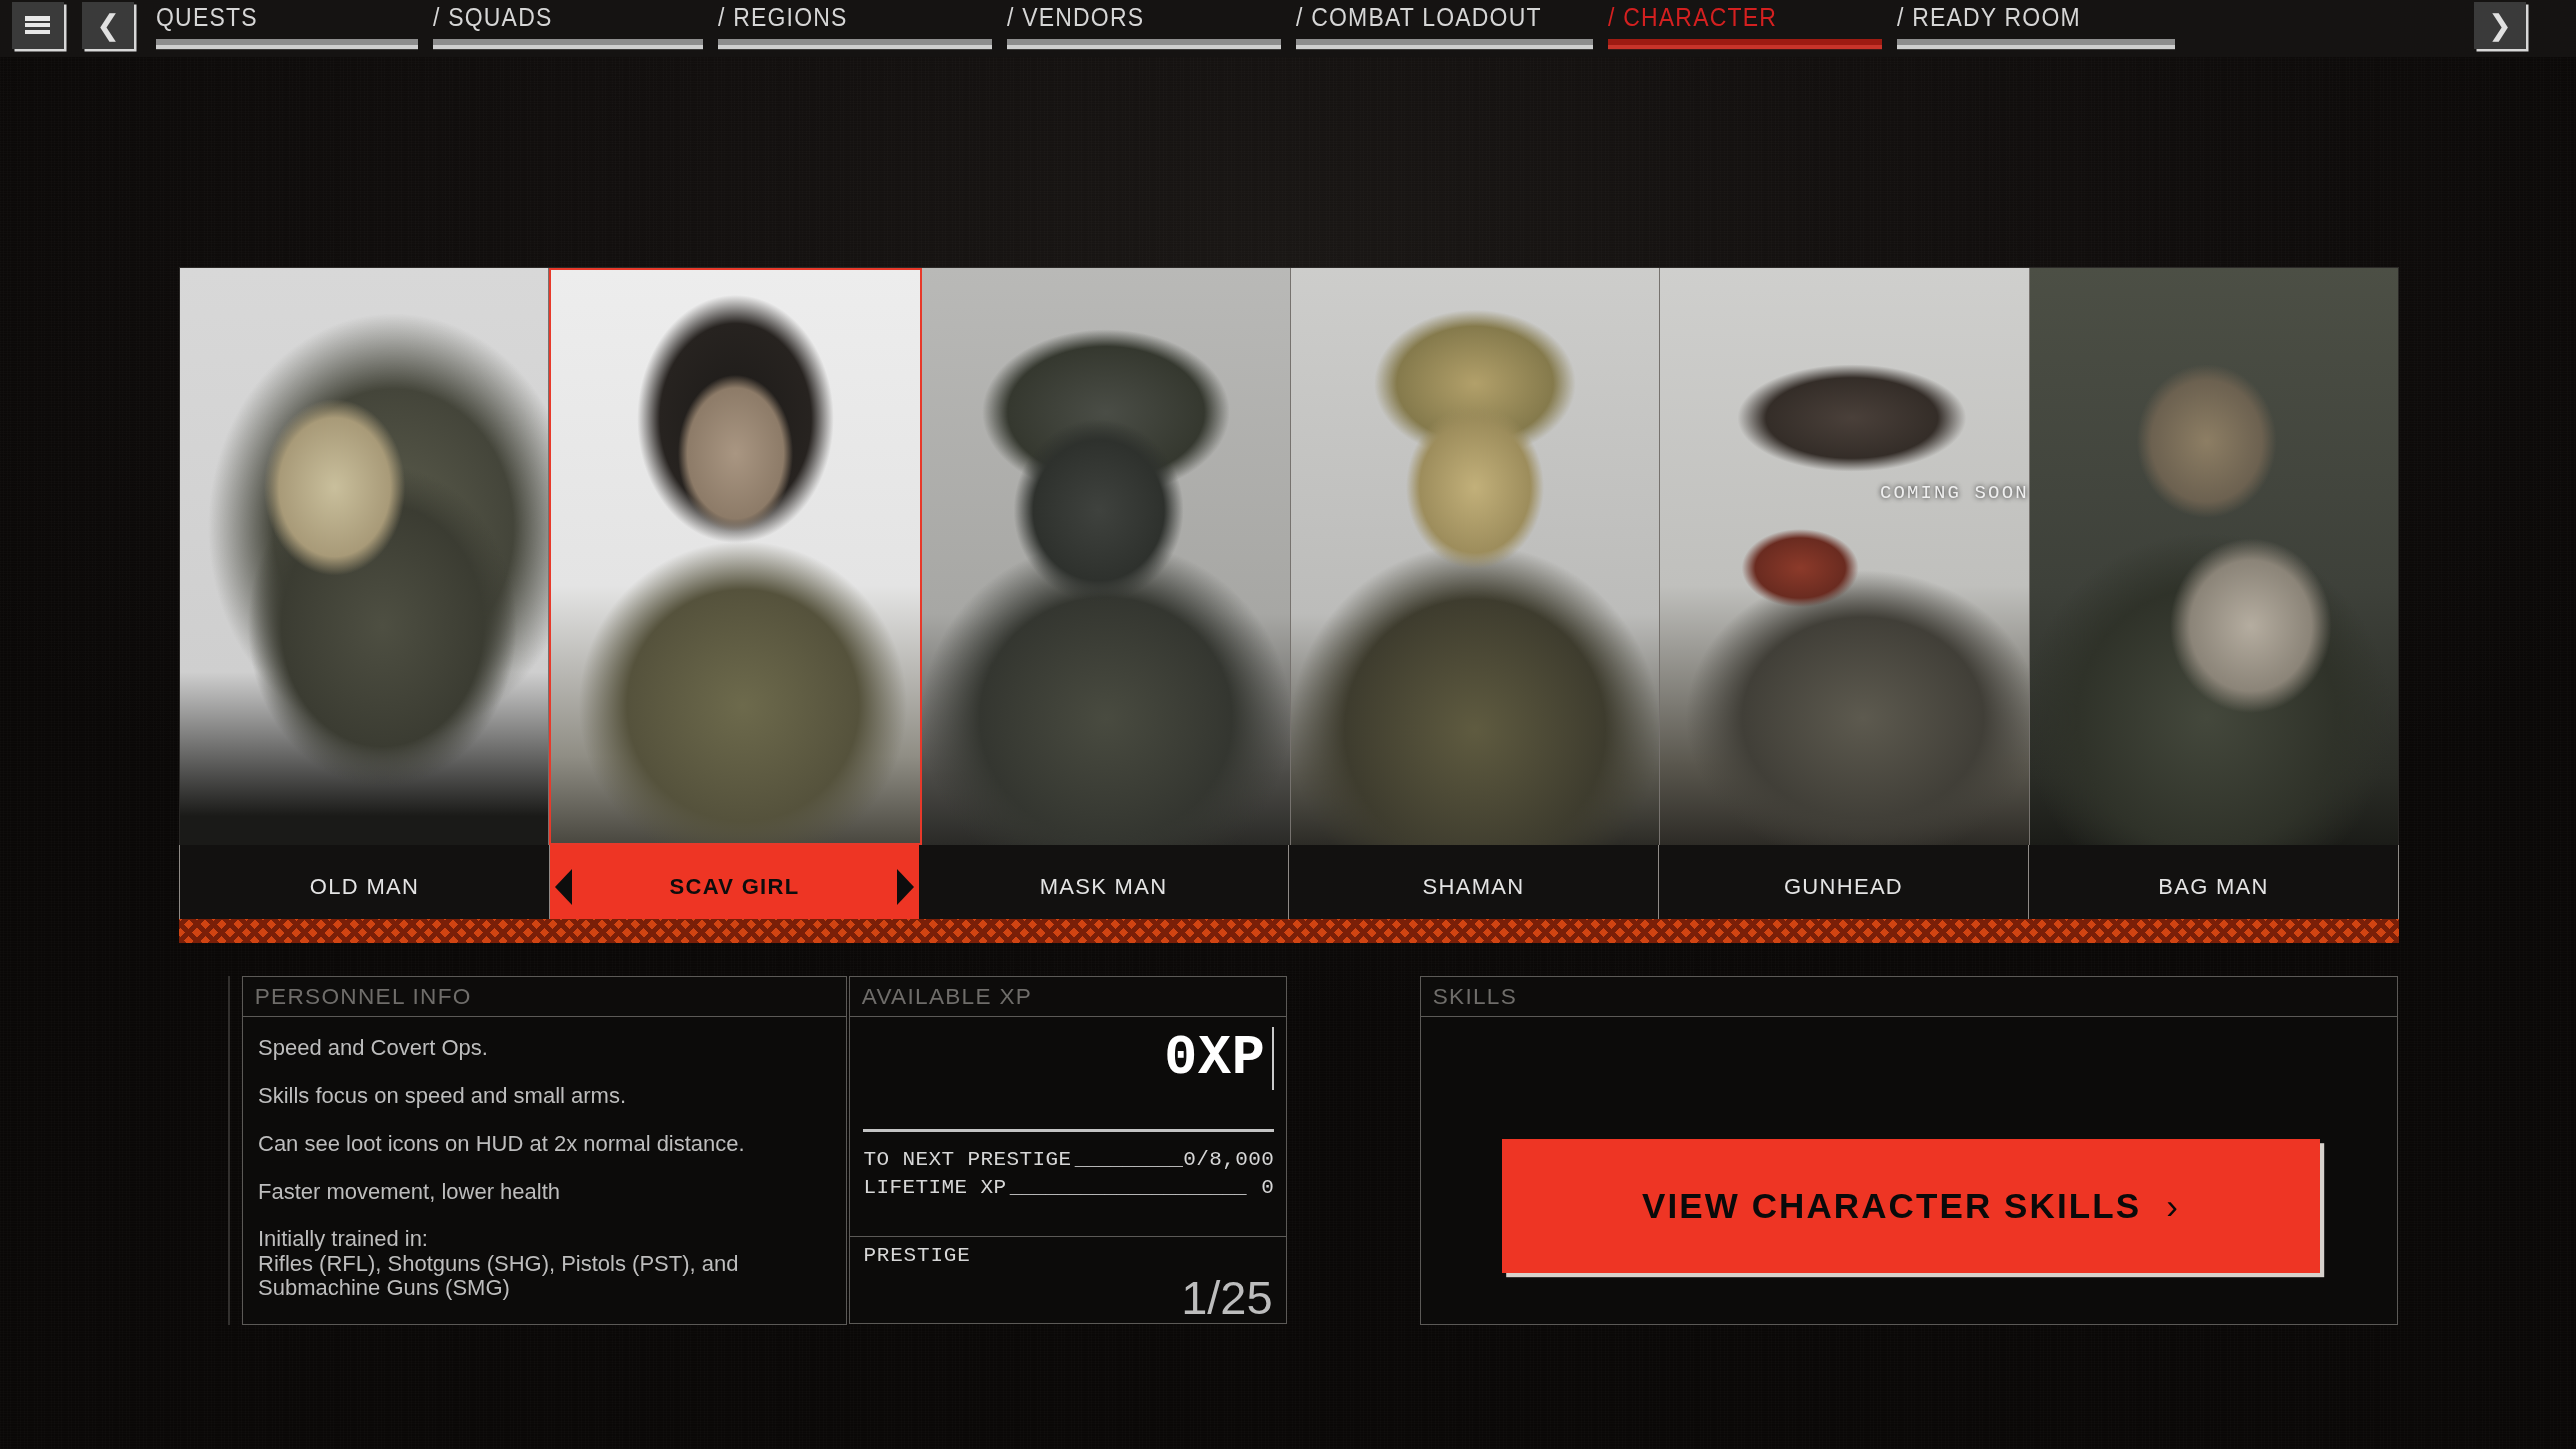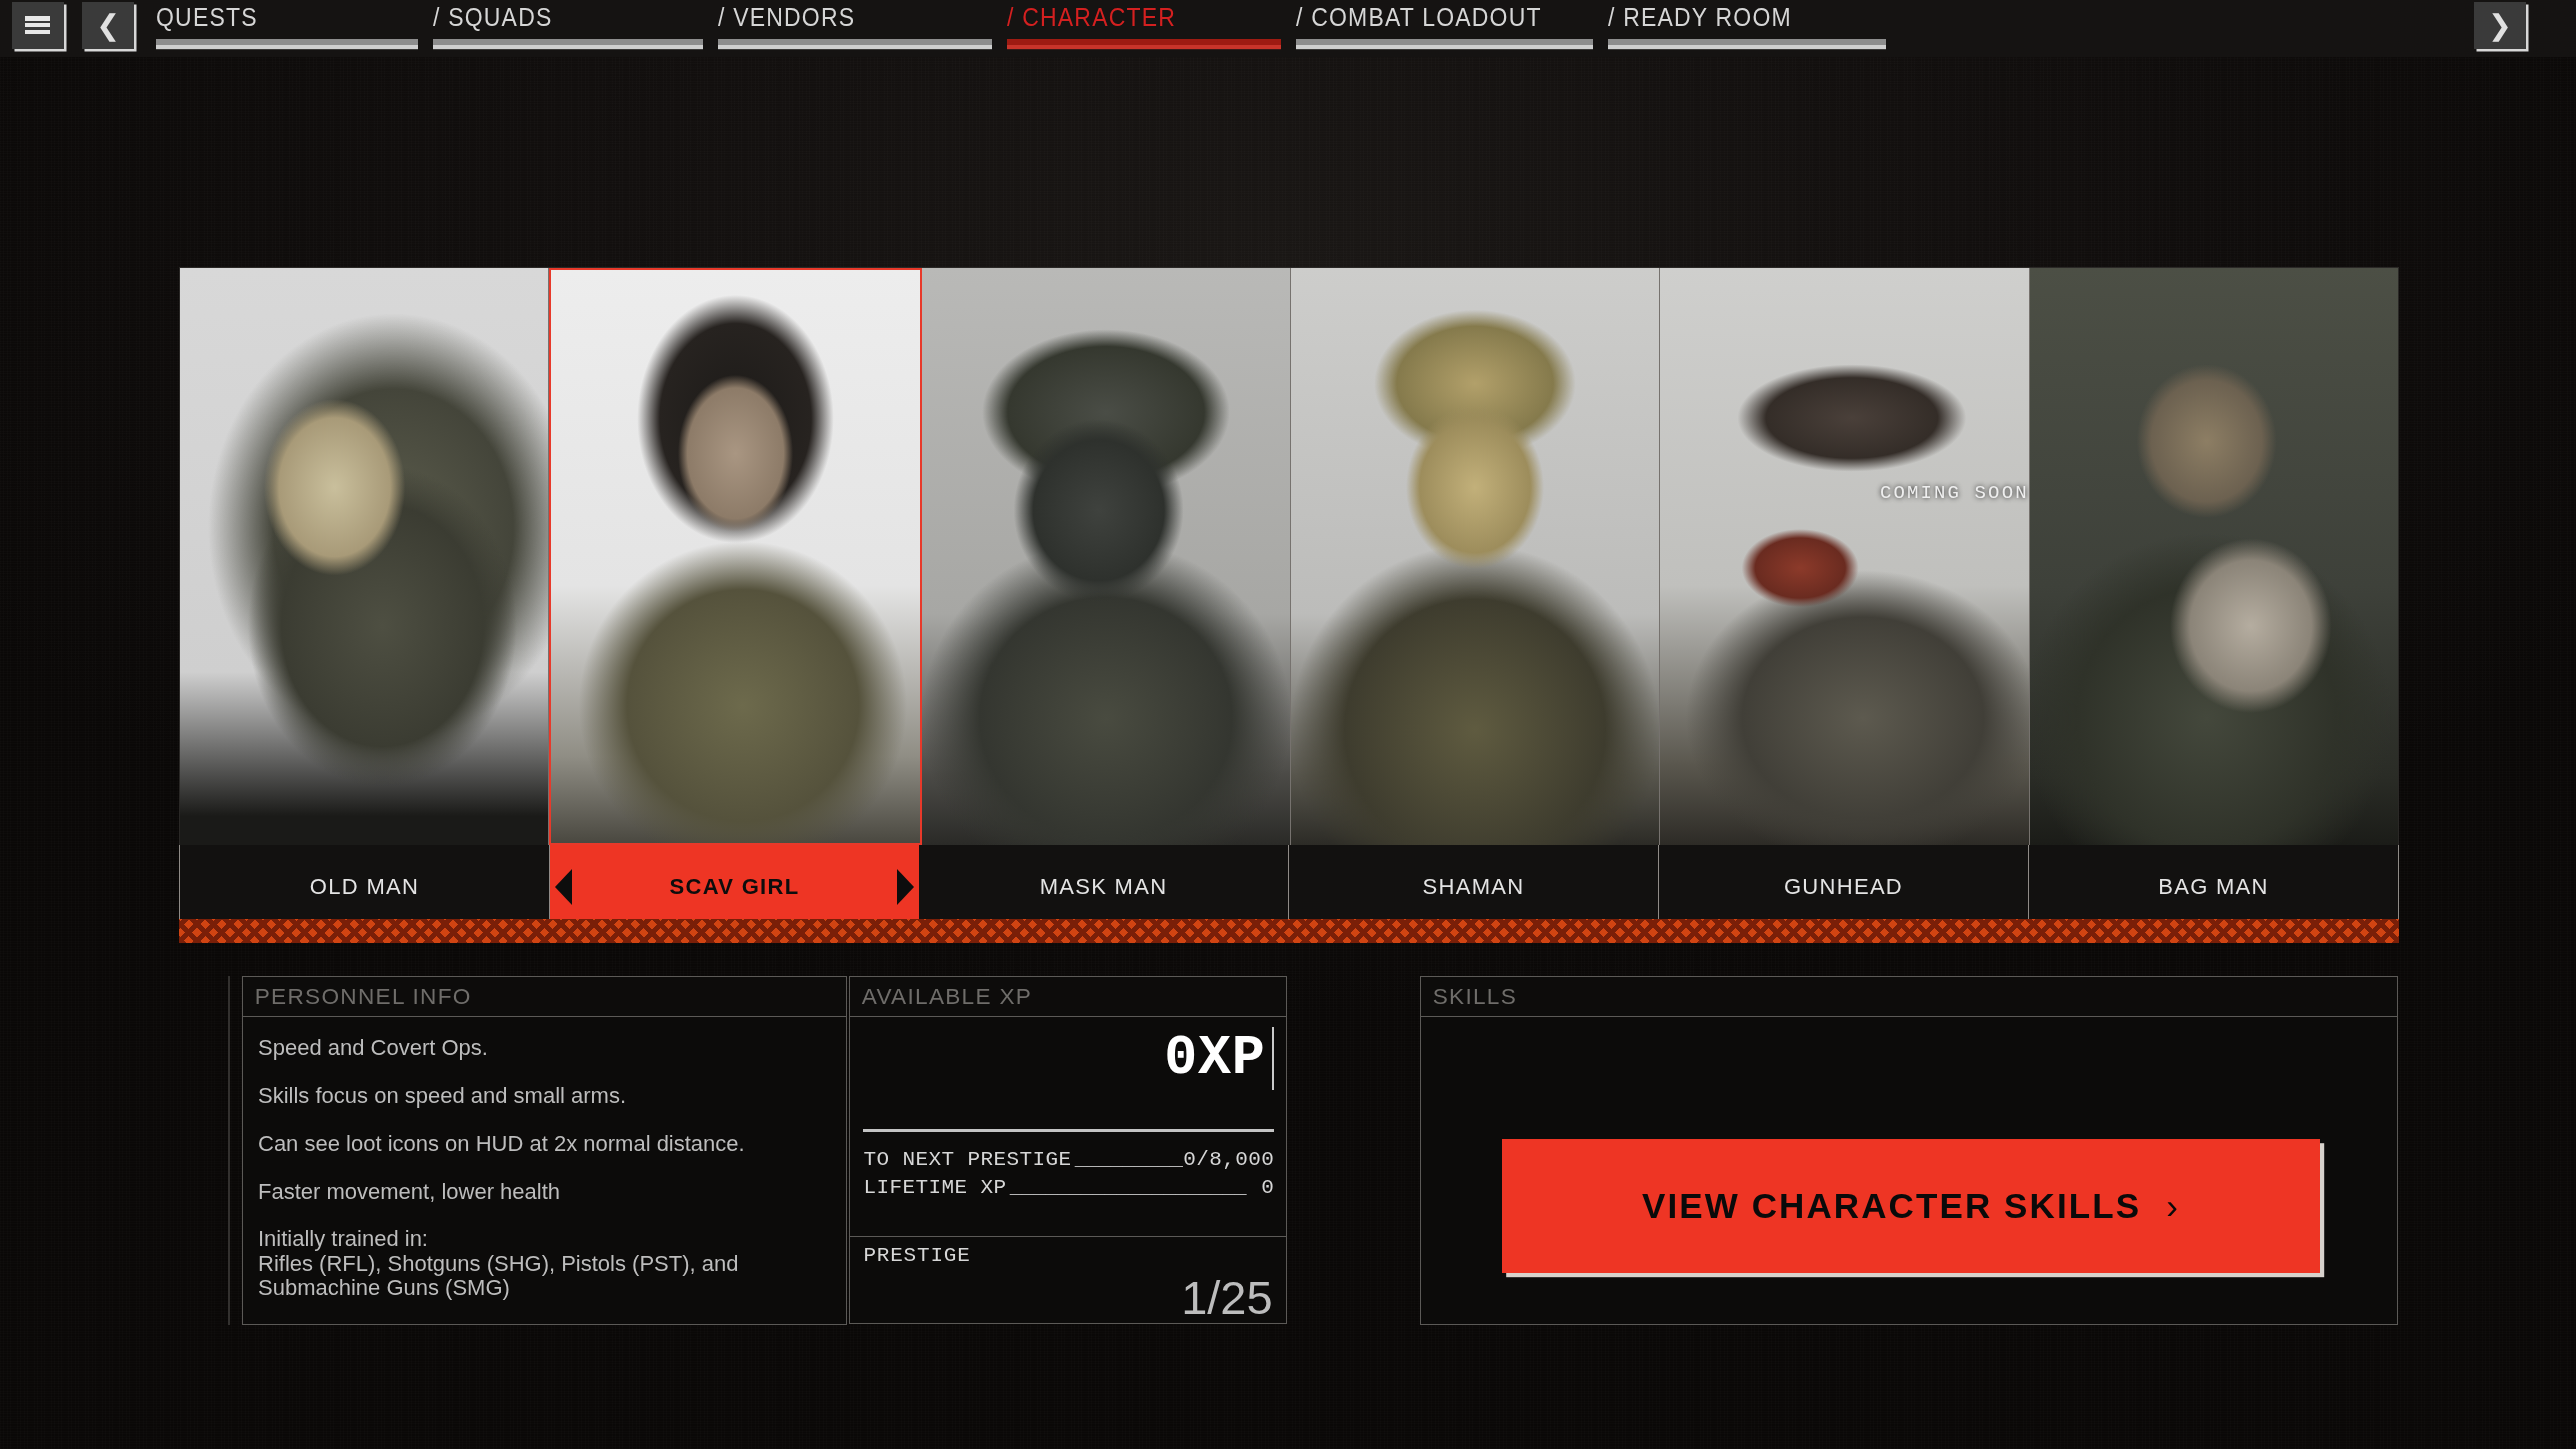--- a/index.html
+++ b/index.html
@@ -232,30 +232,34 @@
   <div id="tabs">
       <div class="tab" style="width: 277px;">
         <span class="tablabel">QUESTS</span>
         <span class="underline" style="width: 262px;"></span>
       </div>
       <div class="tab" style="width: 285px;">
         <span class="tablabel">/ SQUADS</span>
         <span class="underline" style="width: 270px;"></span>
       </div>
       <div class="tab" style="width: 289px;">
+        <span class="tablabel">/ REGIONS</span>
+        <span class="underline" style="width: 274px;"></span>
+      </div>
+      <div class="tab" style="width: 289px;">
         <span class="tablabel">/ VENDORS</span>
         <span class="underline" style="width: 274px;"></span>
+      </div>
+      <div class="tab" style="width: 312px;">
+        <span class="tablabel">/ COMBAT LOADOUT</span>
+        <span class="underline" style="width: 297px;"></span>
       </div>
       <div class="tab active" style="width: 289px;">
         <span class="tablabel">/ CHARACTER</span>
         <span class="underline" style="width: 274px;"></span>
-      </div>
-      <div class="tab" style="width: 312px;">
-        <span class="tablabel">/ COMBAT LOADOUT</span>
-        <span class="underline" style="width: 297px;"></span>
       </div>
       <div class="tab" style="width: 293px;">
         <span class="tablabel">/ READY ROOM</span>
         <span class="underline" style="width: 278px;"></span>
       </div>
     </div>
 
   <div class="navbtn" id="nav-next-btn">
     <span class="chev">❯</span>
   </div>

